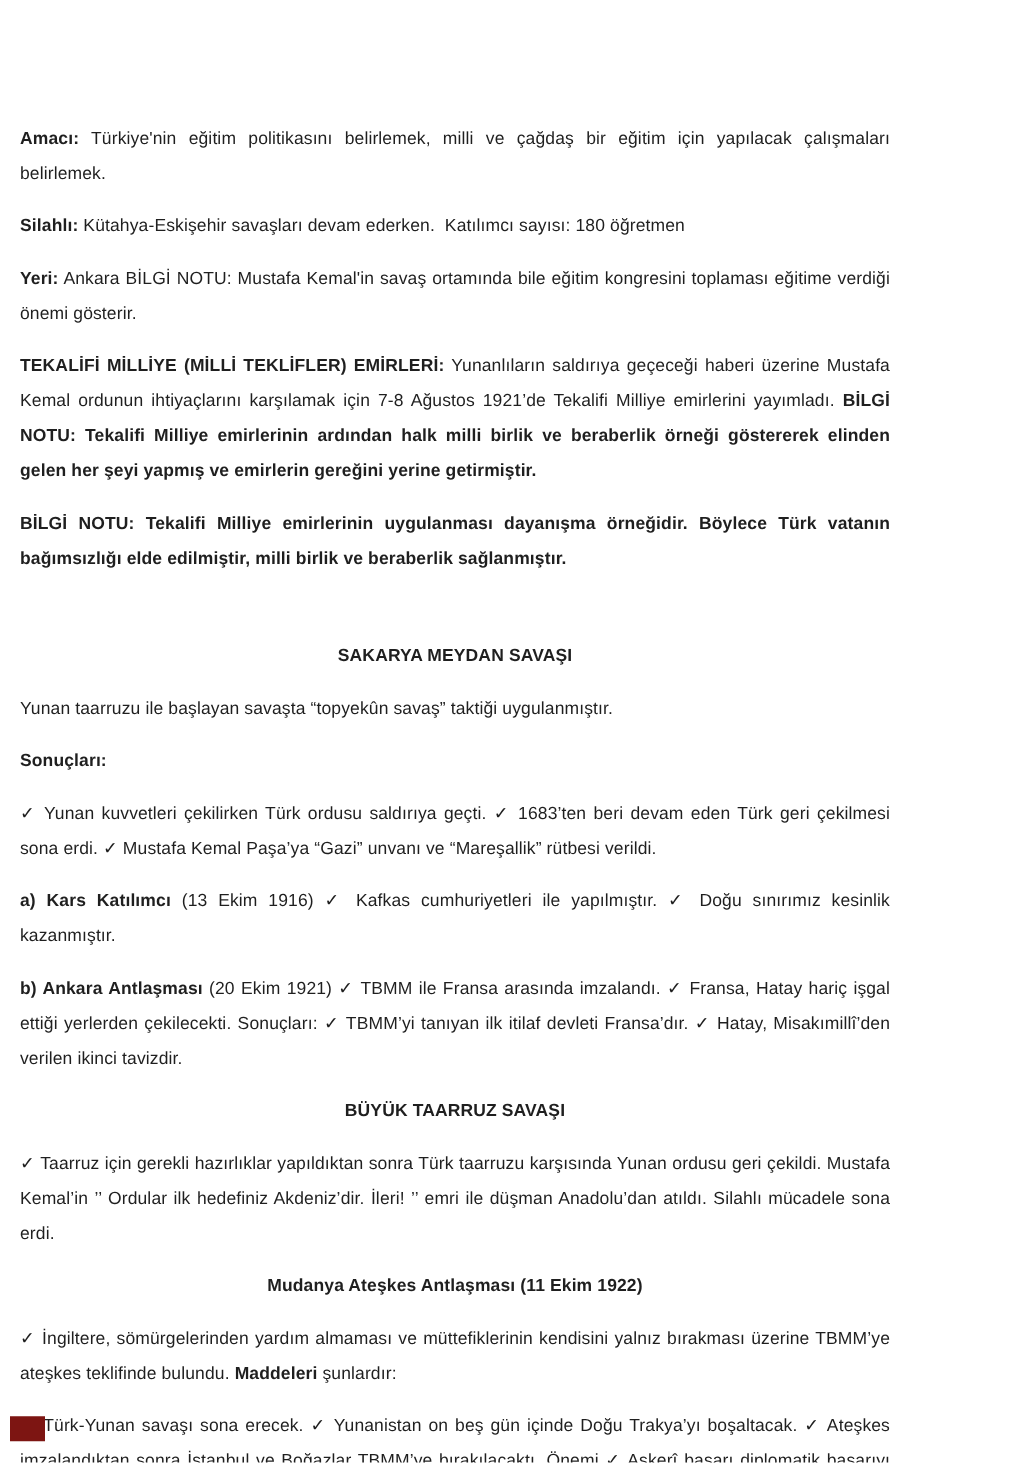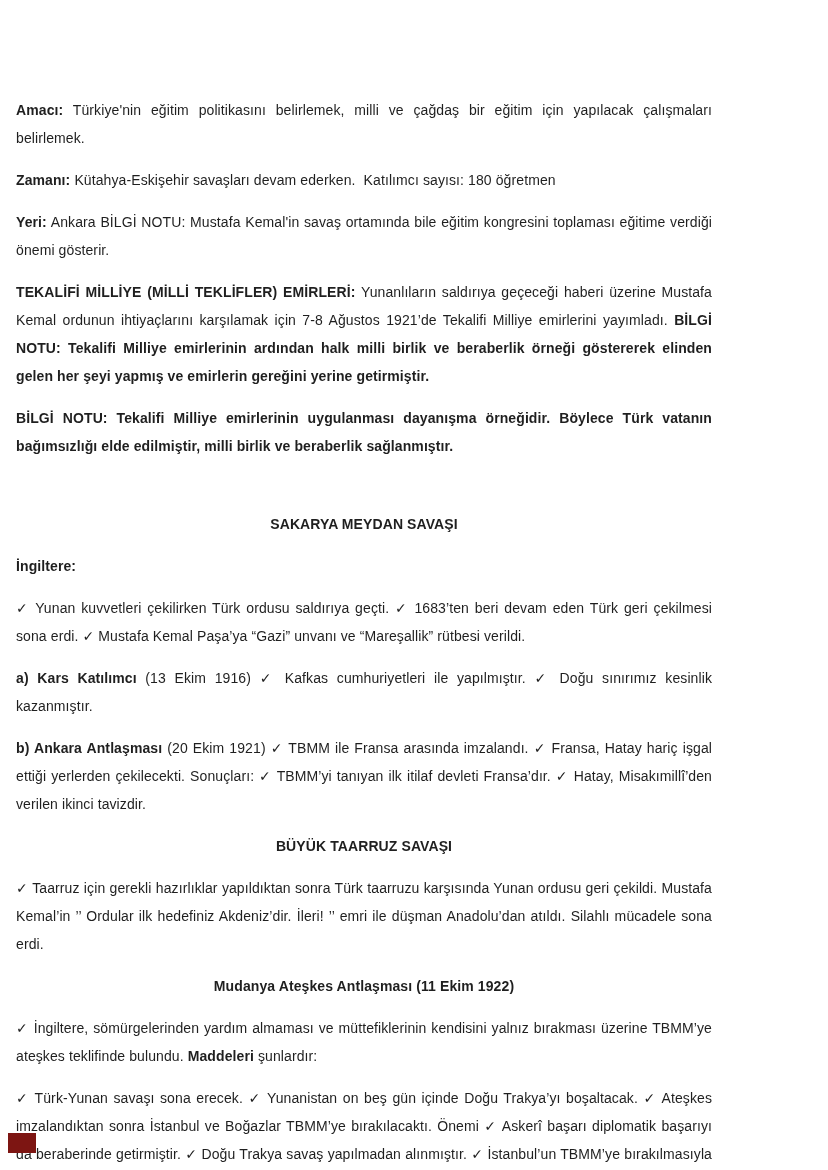--- a/index.html
+++ b/index.html
@@ -49,27 +49,28 @@
     height: 36px;
   }
 </style>
 </head>
 <body style="background: rgb(255, 255, 255); color: rgb(31, 31, 31);">
 
 <div class="corner-marker top" style="background: rgb(125, 21, 18);"></div>
 
 <main class="page">
     <p class="para"><span class="b">Amacı:</span><span> Türkiye'nin eğitim politikasını belirlemek, milli ve çağdaş bir eğitim için yapılacak çalışmaları belirlemek.</span></p>
-    <p class="para"><span class="b">Zamanı:</span><span> Kütahya-Eskişehir savaşları devam ederken.&nbsp; Katılımcı sayısı: 180 öğretmen</span></p>
+    <p class="para"><span class="b">Silahlı:</span><span> Kütahya-Eskişehir savaşları devam ederken.&nbsp; Katılımcı sayısı: 180 öğretmen</span></p>
     <p class="para"><span class="b">Yeri:</span><span> Ankara BİLGİ NOTU: Mustafa Kemal'in savaş ortamında bile eğitim kongresini toplaması eğitime verdiği önemi gösterir.</span></p>
     <p class="para"><span class="b">TEKALİFİ MİLLİYE (MİLLİ TEKLİFLER) EMİRLERİ:</span><span> Yunanlıların saldırıya geçeceği haberi üzerine Mustafa Kemal ordunun ihtiyaçlarını karşılamak için 7-8 Ağustos 1921’de Tekalifi Milliye emirlerini yayımladı. </span><span class="b">BİLGİ NOTU: Tekalifi Milliye emirlerinin ardından halk milli birlik ve beraberlik örneği göstererek elinden gelen her şeyi yapmış ve emirlerin gereğini yerine getirmiştir.</span></p>
     <p class="para"><span class="b">BİLGİ NOTU: Tekalifi Milliye emirlerinin uygulanması dayanışma örneğidir. Böylece Türk vatanın bağımsızlığı elde edilmiştir, milli birlik ve beraberlik sağlanmıştır.</span></p>
     <div class="spacer"></div>
     <p class="para heading"><span class="b">SAKARYA MEYDAN SAVAŞI</span></p>
-    <p class="para"><span class="b">İngiltere:</span></p>
+    <p class="para"><span>Yunan taarruzu ile başlayan savaşta “topyekûn savaş” taktiği uygulanmıştır.</span></p>
+    <p class="para"><span class="b">Sonuçları:</span></p>
     <p class="para"><span>✓ Yunan kuvvetleri çekilirken Türk ordusu saldırıya geçti. ✓ 1683’ten beri devam eden Türk geri çekilmesi sona erdi. ✓ Mustafa Kemal Paşa’ya “Gazi” unvanı ve “Mareşallik” rütbesi verildi.</span></p>
     <p class="para"><span class="b">a) Kars Katılımcı</span><span> (13 Ekim 1916) ✓ Kafkas cumhuriyetleri ile yapılmıştır. ✓ Doğu sınırımız kesinlik kazanmıştır.</span></p>
     <p class="para"><span class="b">b) Ankara Antlaşması</span><span> (20 Ekim 1921) ✓ TBMM ile Fransa arasında imzalandı. ✓ Fransa, Hatay hariç işgal ettiği yerlerden çekilecekti. Sonuçları: ✓ TBMM’yi tanıyan ilk itilaf devleti Fransa’dır. ✓ Hatay, Misakımillî’den verilen ikinci tavizdir.</span></p>
     <p class="para heading"><span class="b">BÜYÜK TAARRUZ SAVAŞI</span></p>
     <p class="para"><span>✓ Taarruz için gerekli hazırlıklar yapıldıktan sonra Türk taarruzu karşısında Yunan ordusu geri çekildi. Mustafa Kemal’in ’’ Ordular ilk hedefiniz Akdeniz’dir. İleri! ’’ emri ile düşman Anadolu’dan atıldı. Silahlı mücadele sona erdi.</span></p>
     <p class="para heading"><span class="b">Mudanya Ateşkes Antlaşması (11 Ekim 1922)</span></p>
     <p class="para"><span>✓ İngiltere, sömürgelerinden yardım almaması ve müttefiklerinin kendisini yalnız bırakması üzerine TBMM’ye ateşkes teklifinde bulundu. </span><span class="b">Maddeleri</span><span> şunlardır:</span></p>
     <p class="para"><span>✓ Türk-Yunan savaşı sona erecek. ✓ Yunanistan on beş gün içinde Doğu Trakya’yı boşaltacak. ✓ Ateşkes imzalandıktan sonra İstanbul ve Boğazlar TBMM’ye bırakılacaktı. Önemi ✓ Askerî başarı diplomatik başarıyı da beraberinde getirmiştir. ✓ Doğu Trakya savaş yapılmadan alınmıştır. ✓ İstanbul’un TBMM’ye bırakılmasıyla Osmanlı Devleti yok sayılmıştır.</span></p>
   </main>
 

